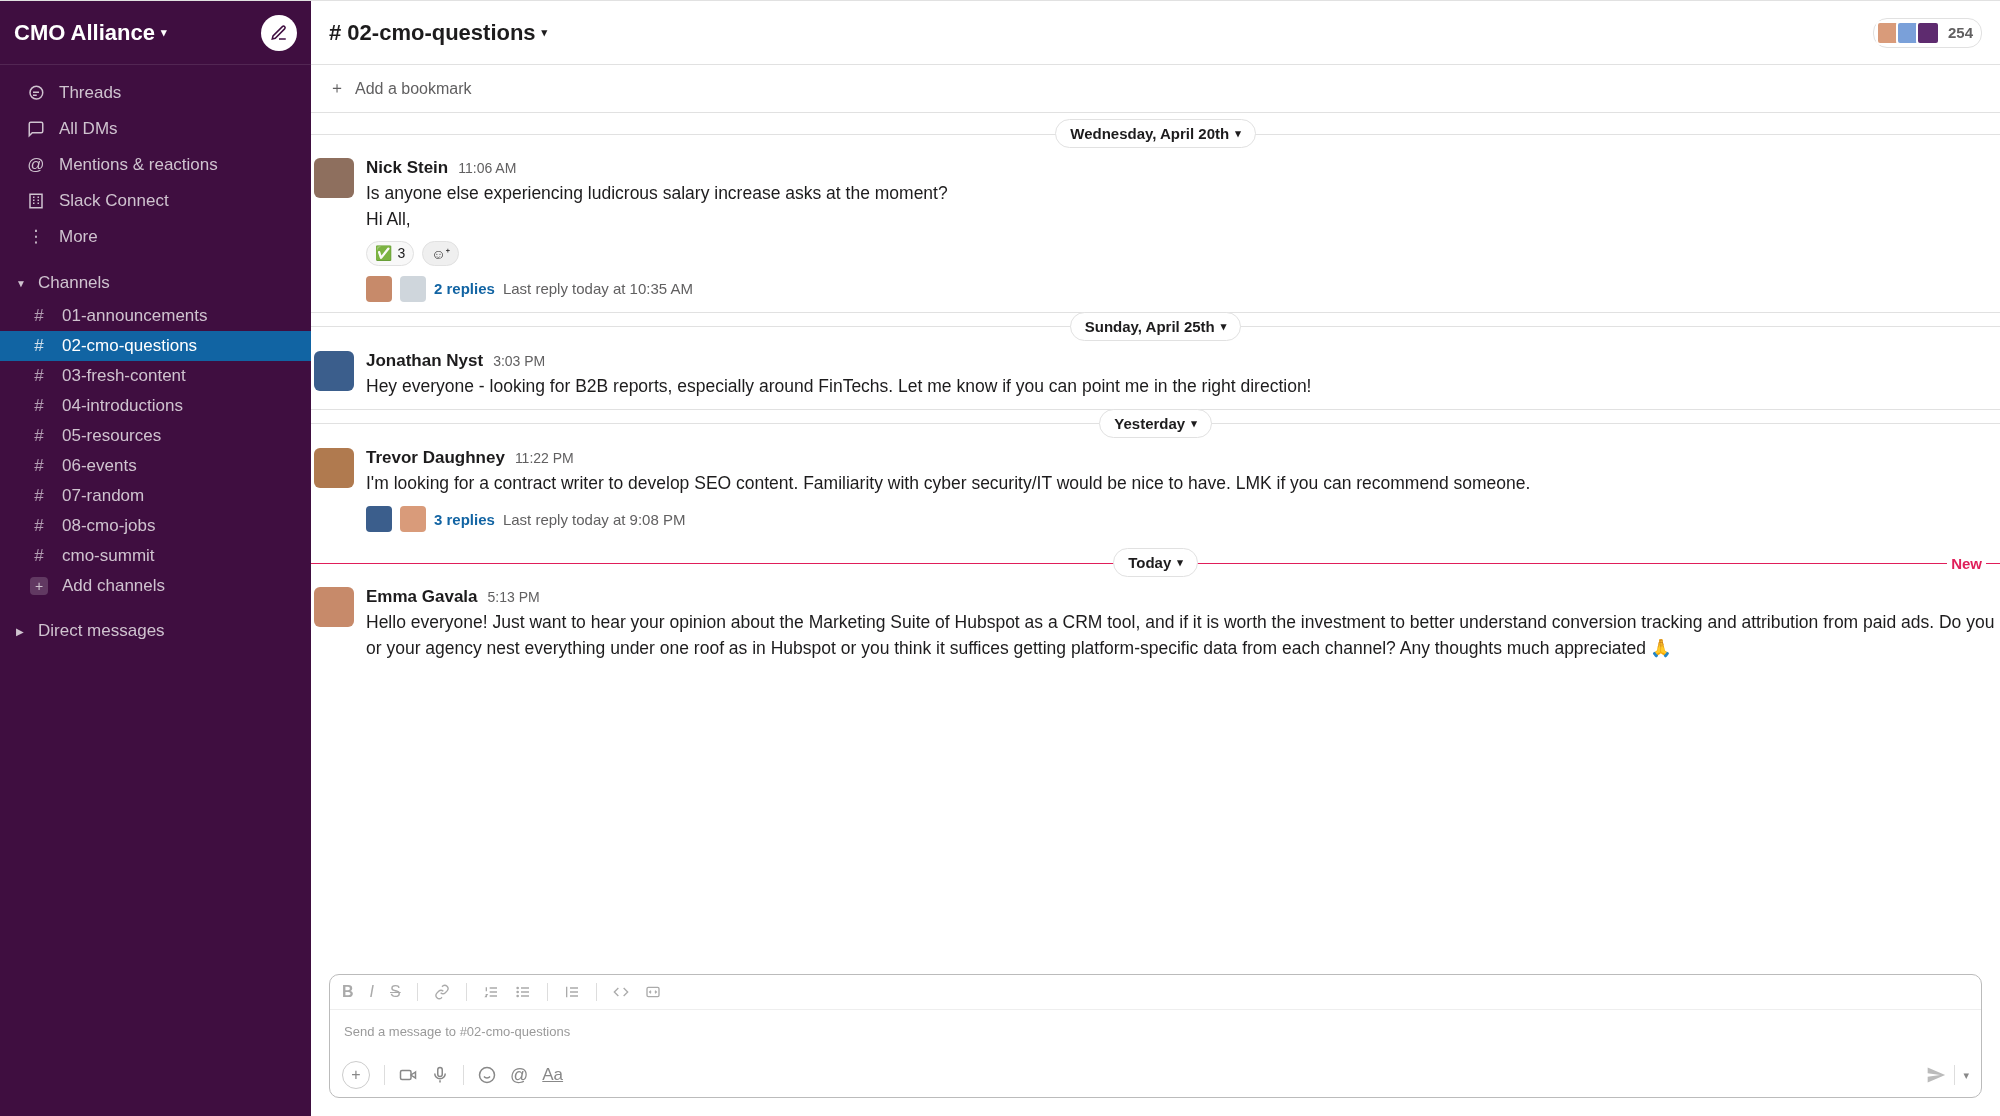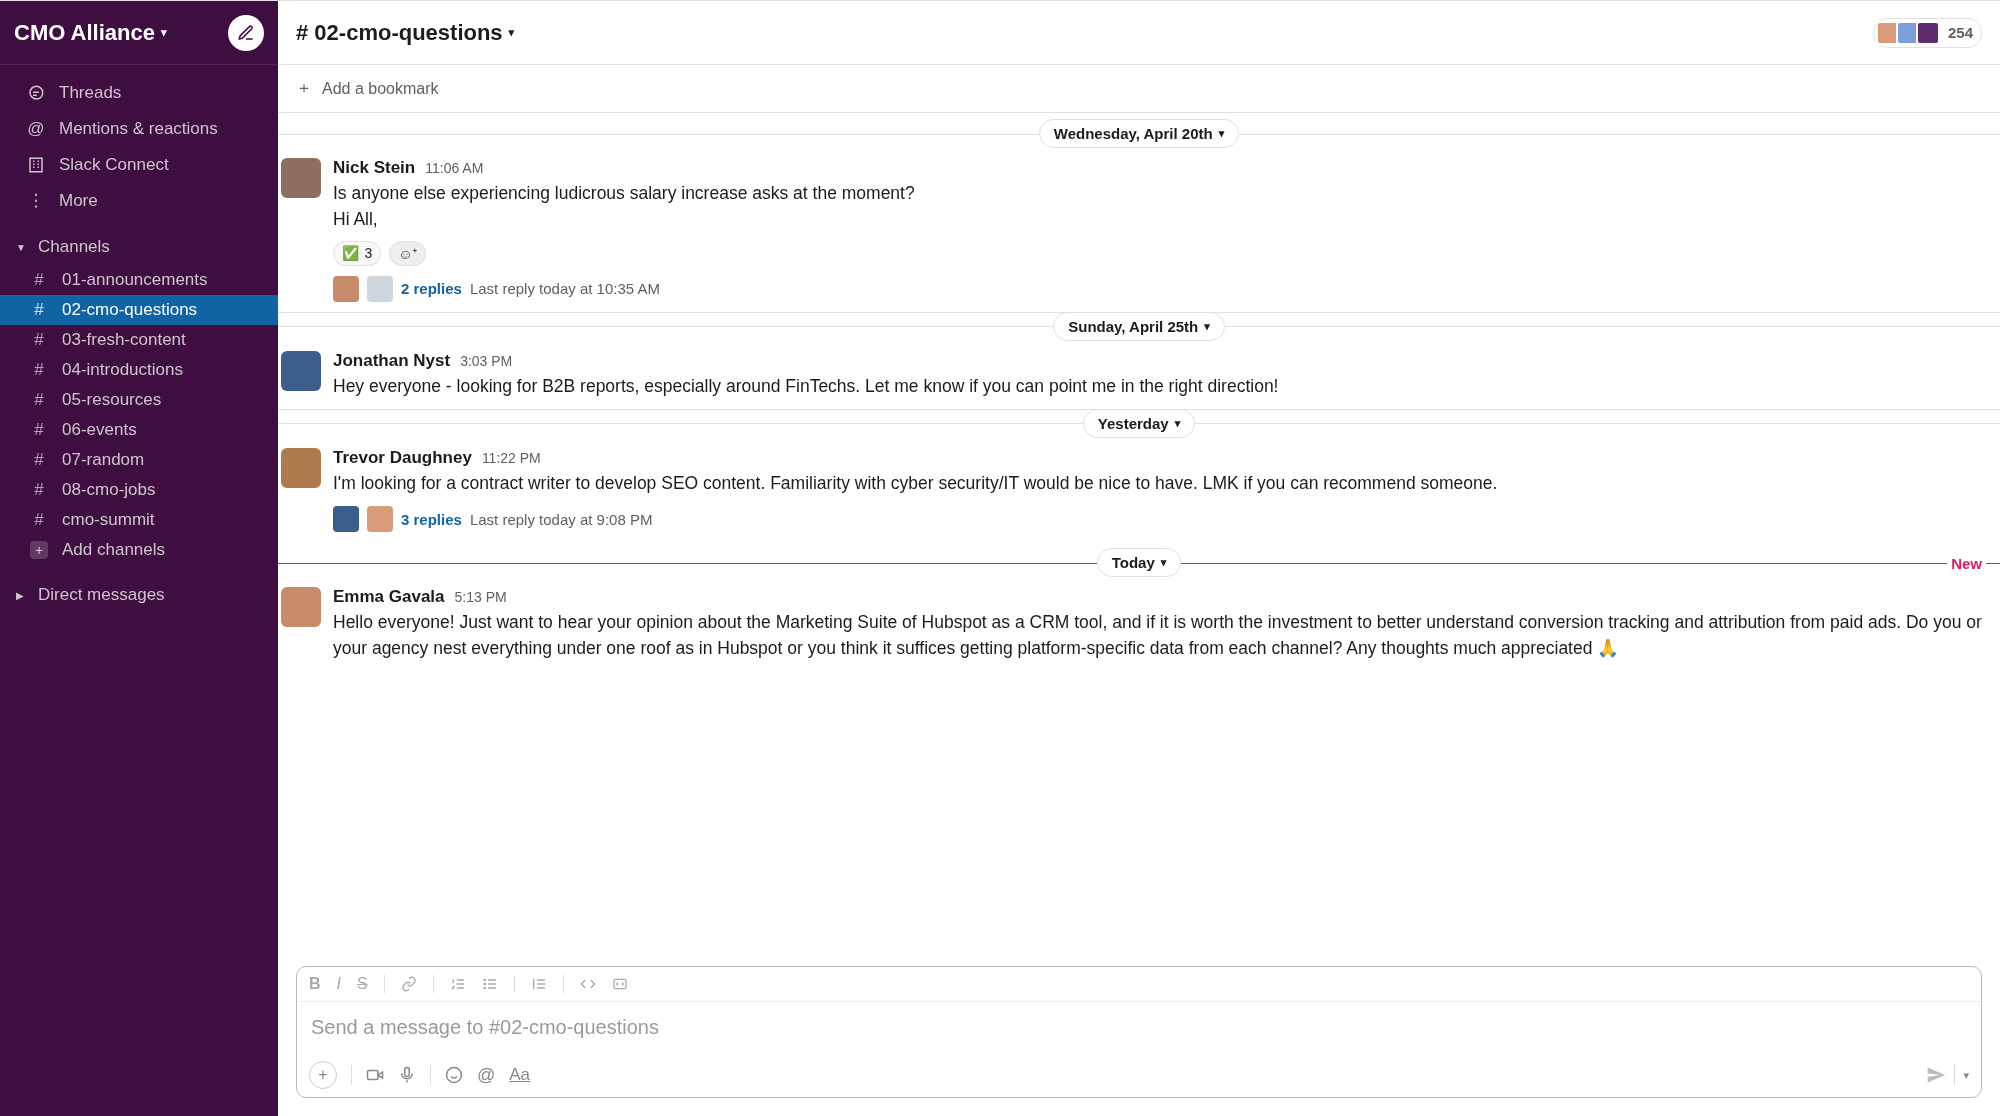--- a/index.html
+++ b/index.html
@@ -10,21 +10,21 @@
     --border: #e1e1e1;
     --text: #1d1c1d;
     --text-muted: #616061;
     --link: #1264a3;
     --new-red: #e01e5a;
   }
   * { box-sizing: border-box; }
   html, body { margin:0; padding:0; height:100%; font-family: -apple-system, BlinkMacSystemFont, "Segoe UI", Helvetica, Arial, sans-serif; color: var(--text); }
   .app { display:flex; width:2000px; height:1116px; border-top:1px solid var(--border); }
   
-  .sidebar { width:278px; background:var(--sidebar-bg); color:var(--sidebar-text); display:flex; flex-direction:column; flex-shrink:0; }
+  .sidebar { width:311px; background:var(--sidebar-bg); color:var(--sidebar-text); display:flex; flex-direction:column; flex-shrink:0; }
   .sb-header { display:flex; align-items:center; justify-content:space-between; padding:0 14px; height:64px; border-bottom:1px solid rgba(255,255,255,.1); }
   .ws-name { font-size:22px; font-weight:900; color:#fff; display:flex; align-items:center; gap:6px; }
   .compose-btn { width:36px; height:36px; border-radius:50%; background:#fff; display:flex; align-items:center; justify-content:center; color:var(--sidebar-bg); }
   .sb-nav { padding:10px 11px; }
   .sb-item { display:flex; align-items:center; gap:14px; padding:6px 16px; font-size:17px; line-height:24px; cursor:pointer; }
   .sb-item .icn { width:18px; display:flex; justify-content:center; }
   .sb-section { display:flex; align-items:center; gap:10px; padding:8px 16px; font-size:17px; cursor:pointer; }
   .sb-section .tri { font-size:10px; width:12px; }
   .chan-list .ch { display:flex; align-items:center; gap:14px; padding:5px 16px 5px 30px; font-size:17px; cursor:pointer; }
   .chan-list .ch.active { background:var(--sidebar-active); color:#fff; }
@@ -60,21 +60,21 @@
   .thread { display:flex; align-items:center; gap:8px; margin-top:10px; }
   .thread .tav { width:26px; height:26px; border-radius:4px; background:#ccc; }
   .replies { color:var(--link); font-size:15px; font-weight:700; }
   .last-reply { color:var(--text-muted); font-size:15px; }
   .spacer-line { border-top:1px solid var(--border); }
   
   .compose-wrap { padding:0 18px 18px;}
   .composer { border:1px solid #bbb; border-radius:10px; }
   .c-toolbar { display:flex; align-items:center; gap:16px; padding:8px 12px; color:#aaa; border-bottom:1px solid #eee; }
   .c-toolbar .sep { width:1px; height:18px; background:#ddd; }
-  .c-input { padding:14px 14px; font-size:20px; color:#9a9a9a; min-height:40px; }
+  .c-input { padding:14px 14px; font-size:13px; color:#9a9a9a; min-height:40px; }
   .c-bottom { display:flex; align-items:center; justify-content:space-between; padding:8px 12px; color:#888; }
   .c-bottom .left { display:flex; align-items:center; gap:14px; }
   .plus-btn { width:28px; height:28px; border-radius:50%; border:1px solid #ccc; display:flex; align-items:center; justify-content:center; }
   .c-bottom .sep { width:1px; height:20px; background:#ddd; }
   .send { display:flex; align-items:center; gap:8px; }
   .chev { font-size:11px; }
   .avatar.c1{background:#8e6f5e;} .avatar.c2{background:#3b5e8c;} .avatar.c3{background:#b07a4f;} .avatar.c4{background:#c78a6a;}
   svg { display:block; }
 </style>
 </head>
@@ -97,20 +97,28 @@
     </div>
     <div class="sb-nav">
       <div class="sb-item">
         <span class="icn">
             <svg width="18" height="18" viewBox="0 0 24 24" fill="none" stroke="currentColor" stroke-width="2">
               <path d="M21 11.5a8.38 8.38 0 01-8.5 8.5A8.5 8.5 0 1121 11.5z"></path>
               <path d="M8 11h8M8 15h5"></path>
             </svg>
           </span>
         <span>Threads</span>
+      </div>
+      <div class="sb-item">
+        <span class="icn">
+            <svg width="18" height="18" viewBox="0 0 24 24" fill="none" stroke="currentColor" stroke-width="2">
+              <path d="M21 15a2 2 0 01-2 2H7l-4 4V5a2 2 0 012-2h14a2 2 0 012 2z"></path>
+            </svg>
+          </span>
+        <span>All DMs</span>
       </div>
       <div class="sb-item">
         <span class="icn">@</span>
         <span>Mentions &amp; reactions</span>
       </div>
       <div class="sb-item">
         <span class="icn">
             <svg width="18" height="18" viewBox="0 0 24 24" fill="none" stroke="currentColor" stroke-width="2">
               <rect x="4" y="3" width="16" height="18"></rect>
               <path d="M8 7h2M14 7h2M8 11h2M14 11h2M8 15h2M14 15h2"></path>

